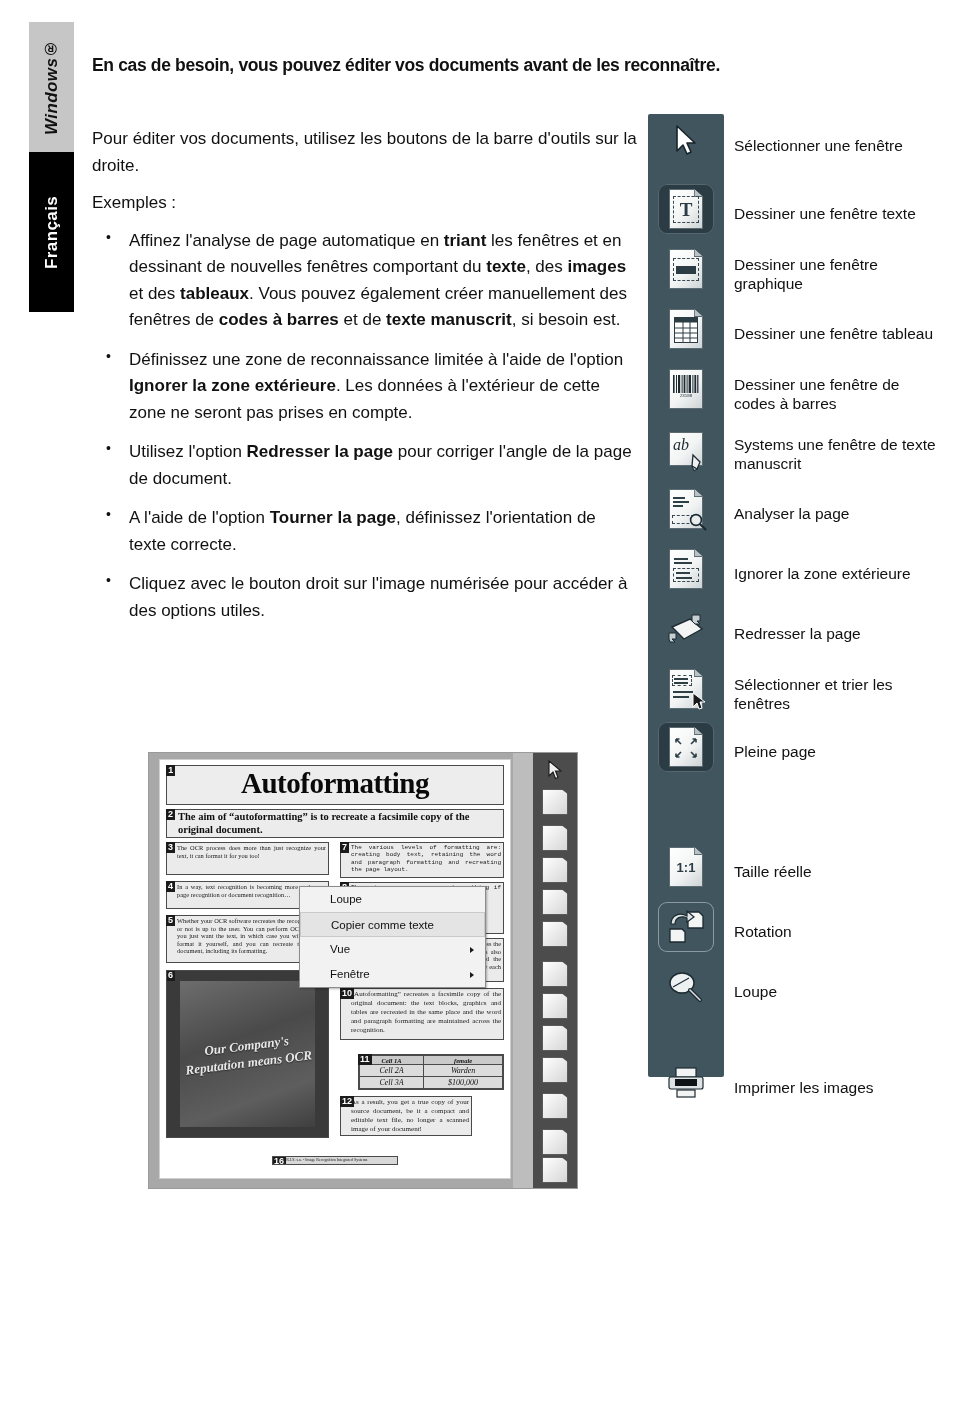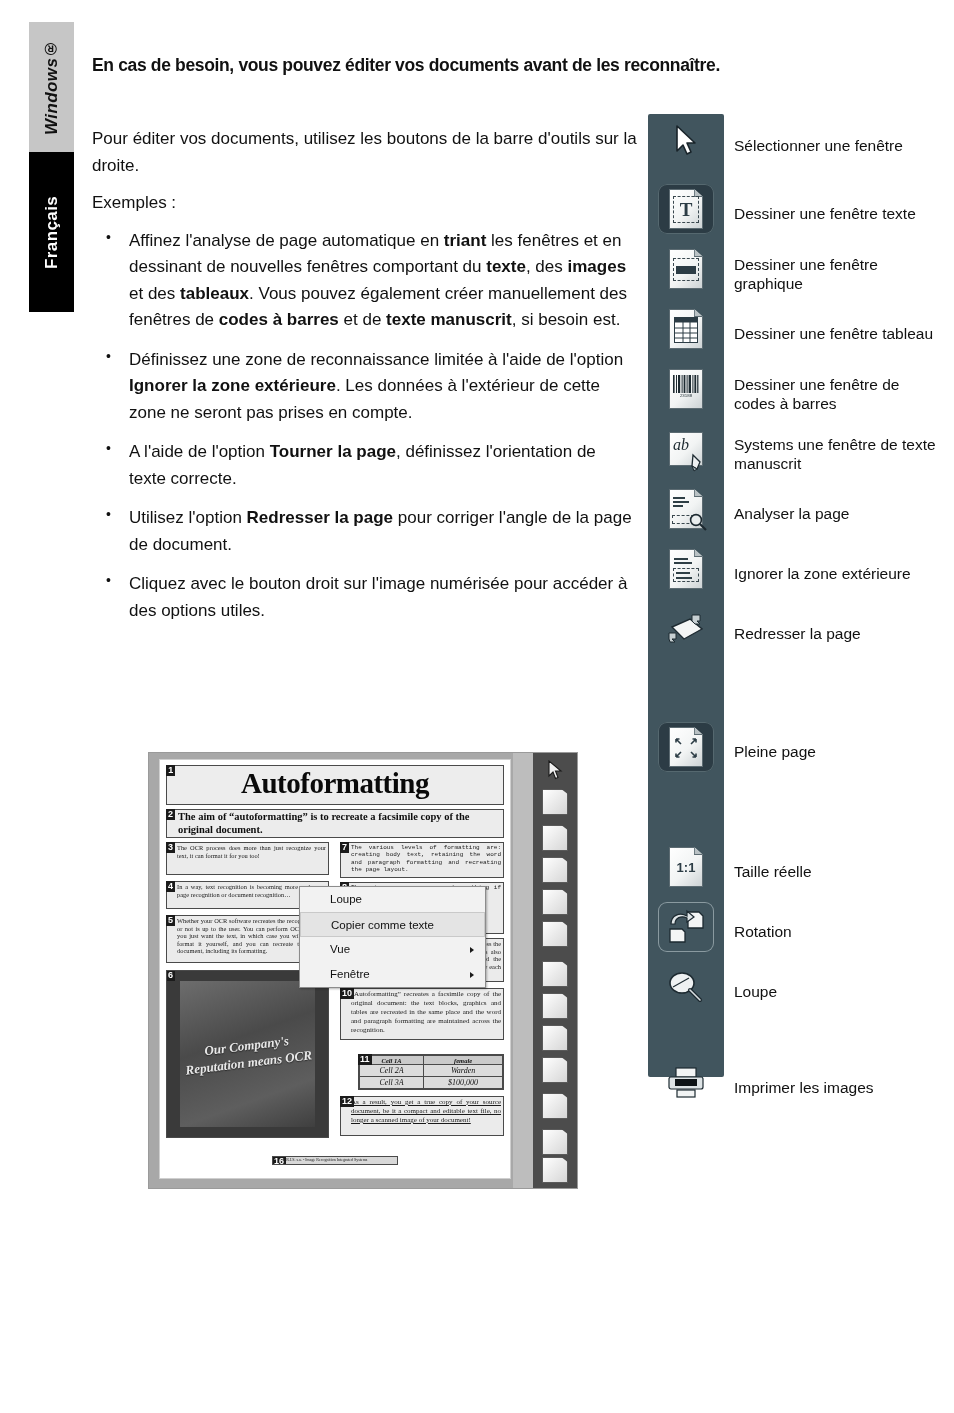--- a/index.html
+++ b/index.html
@@ -200,22 +200,22 @@
   </div>
 
   <div class="heading">En cas de besoin, vous pouvez éditer vos documents avant de les reconnaître.</div>
 
   <div class="body-col">
     <div class="para">Pour éditer vos documents, utilisez les boutons de la barre d'outils sur la droite.</div>
     <div class="para">Exemples :</div>
     <ul class="bullets">
       <li><span>Affinez l'analyse de page automatique en </span><b>triant</b><span> les fenêtres et en dessinant de nouvelles fenêtres comportant du </span><b>texte</b><span>, des </span><b>images</b><span> et des </span><b>tableaux</b><span>. Vous pouvez également créer manuellement des fenêtres de </span><b>codes à barres</b><span> et de </span><b>texte manuscrit</b><span>, si besoin est.</span></li>
       <li><span>Définissez une zone de reconnaissance limitée à l'aide de l'option </span><b>Ignorer la zone extérieure</b><span>. Les données à l'extérieur de cette zone ne seront pas prises en compte.</span></li>
+      <li><span>Utilisez l'option </span><b>Redresser la page</b><span> pour corriger l'angle de la page de document.</span></li>
       <li><span>A l'aide de l'option </span><b>Tourner la page</b><span>, définissez l'orientation de texte correcte.</span></li>
-      <li><span>Utilisez l'option </span><b>Redresser la page</b><span> pour corriger l'angle de la page de document.</span></li>
       <li><span>Cliquez avec le bouton droit sur l'image numérisée pour accéder à des options utiles.</span></li>
     </ul>
   </div>
 
   <div class="tb-panel"></div>
 
   <div class="tb-row" style="top:116px;">
     <div class="tb-btn">
       <svg width="26" height="34" viewBox="0 0 26 34">
         <path d="M4 2 L4 27 L10 21 L14 30 L18 28 L14 19 L22 19 Z" fill="#ffffff" stroke="#19242a" stroke-width="1.6" stroke-linejoin="round"></path>
@@ -342,20 +342,37 @@
     <div class="tb-btn">
       <svg width="40" height="36" viewBox="0 0 40 36">
         <path d="M6 16 L24 8 L36 18 L18 28 Z" fill="#f3f5f5" stroke="#1d2a31" stroke-width="1.4"></path>
         <path d="M26 4 L34 4 L34 10 L31 10 L34 13 L29 13 L26 10 Z" fill="#c6cfd2" stroke="#1d2a31" stroke-width="1"></path>
         <path d="M3 22 L10 22 L10 28 L6 28 L9 31 L4 31 L3 28 Z" fill="#c6cfd2" stroke="#1d2a31" stroke-width="1"></path>
       </svg>
     </div>
     <div class="tb-label">Redresser la page</div>
   </div>
 
+  <div class="tb-row" style="top:664px;">
+    <div class="tb-btn">
+      <div class="docico">
+        <div class="docsheet"></div>
+          <div class="dogear"></div>
+        <div class="dashbox" style="left:3px;top:6px;width:20px;height:11px;"></div>
+        <div class="line" style="left:5px;top:9px;width:14px;"></div>
+        <div class="line" style="left:5px;top:13px;width:14px;"></div>
+        <div class="line" style="left:4px;top:22px;width:20px;"></div>
+        <div class="line" style="left:4px;top:27px;width:16px;"></div>
+        <svg width="16" height="20" viewBox="0 0 16 20" style="position:absolute;right:-4px;bottom:-3px;">
+          <path d="M2 1 L2 15 L6 11 L8 17 L11 16 L9 10 L14 10 Z" fill="#1a1a1a" stroke="#ffffff" stroke-width="1"></path>
+        </svg>
+      </div>
+    </div>
+    <div class="tb-label">Sélectionner et trier les fenêtres</div>
+  </div>
 
   <div class="tb-row" style="top:722px;">
     <div class="tb-btn pressed">
       <div class="docico">
         <div class="docsheet"></div>
           <div class="dogear"></div>
         <svg width="24" height="22" viewBox="0 0 24 22" style="position:absolute;left:5px;top:10px;">
           <g stroke="#2c3c45" stroke-width="1.6" fill="none">
             <path d="M7 7 L2 2 M2 2 L2 5.5 M2 2 L5.5 2"></path>
             <path d="M17 7 L22 2 M22 2 L22 5.5 M22 2 L18.5 2"></path>
@@ -504,21 +521,21 @@
             <td>Warden</td>
           </tr>
           <tr>
             <td>Cell 3A</td>
             <td>$100,000</td>
           </tr>
         </tbody>
           </table>
       </div>
 
-      <div class="zone zbody" style="left:180px;top:336px;width:164px;height:40px;line-height:9px;font-size:7px;text-decoration:underline;">
+      <div class="zone zbody" style="left:180px;top:336px;width:132px;height:40px;line-height:9px;font-size:7px;">
         <span class="num">12</span>
         <span>As a result, you get a true copy of your source document, be it a compact and editable text file, no longer a scanned image of your document!</span>
       </div>
 
       <div class="zone zfoot" style="left:112px;top:396px;width:126px;height:9px;">
         <span class="num">16</span>
         <span>I.R.I.S. s.a. - Image Recognition Integrated Systems</span>
       </div>
 
       <div class="ctxmenu">

